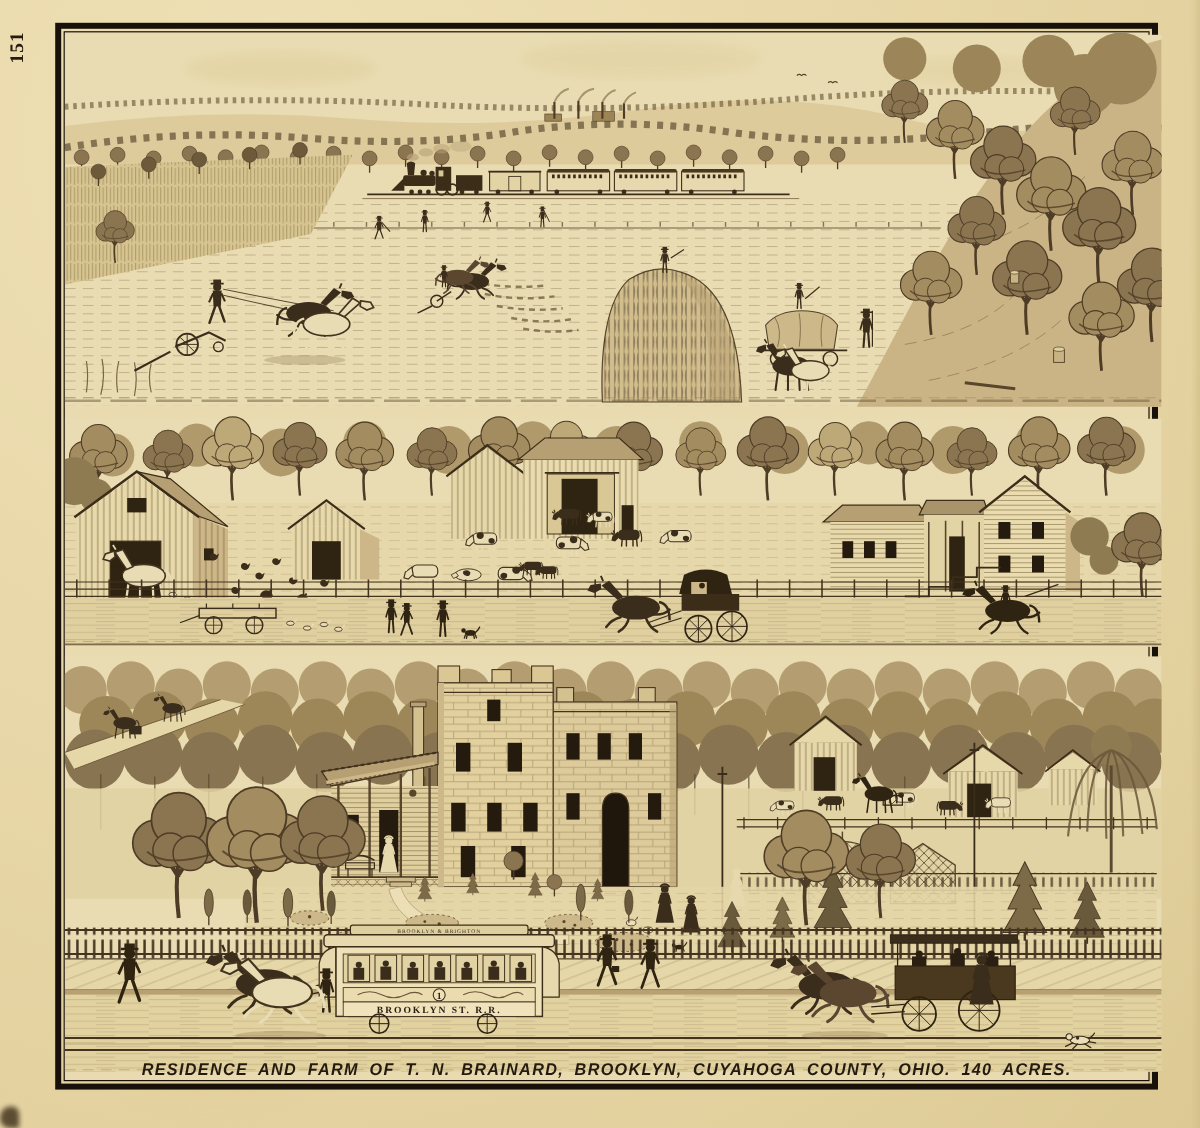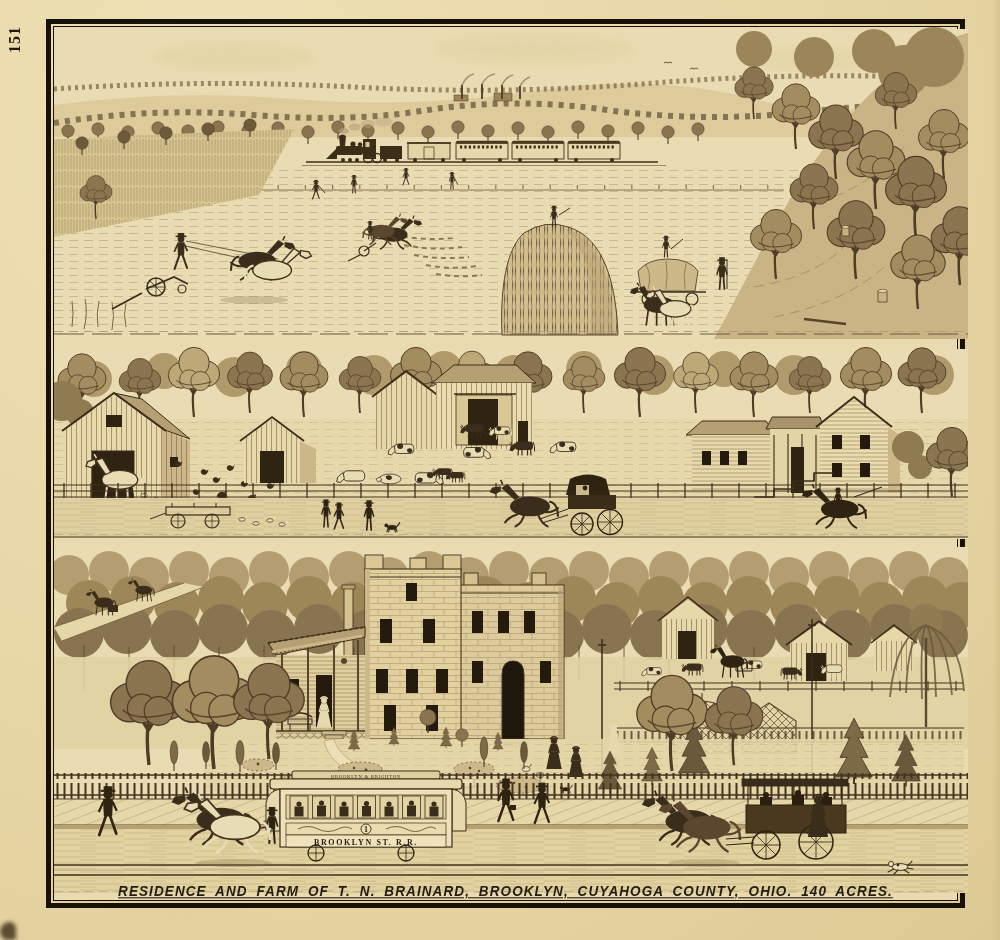--- a/index.html
+++ b/index.html
@@ -13,21 +13,21 @@
   .edge-right{position:absolute;right:0;top:0;width:8px;height:100%;background:linear-gradient(to left,#cdb983,transparent);opacity:.55;}
   .smudge{position:absolute;left:0;bottom:0;width:16px;height:18px;background:#3a2c18;border-radius:60% 40% 10% 50%;filter:blur(2px);opacity:.8;}
   .page-number{position:absolute;left:6px;top:26px;writing-mode:vertical-rl;transform:rotate(180deg);
     font:bold 16px "Liberation Serif",serif;color:#241b0e;letter-spacing:1px;}
   .frame-outer{position:absolute;left:46px;top:19px;width:919px;height:889px;
     border:5px solid #17110a;box-sizing:border-box;}
   .frame-inner{position:absolute;inset:2px;border:1.6px solid #17110a;box-sizing:border-box;background:#e9dbaf;}
   .art{position:absolute;left:0;top:0;}
   .caption{position:absolute;left:0;bottom:1px;width:100%;text-align:center;
     font:bold italic 13.5px "Liberation Sans",sans-serif;letter-spacing:1.1px;word-spacing:4px;
-    color:#241b10;transform:scaleY(1.05);text-decoration:underline;}
+    color:#241b10;transform:scaleY(1.05);}
   svg text{font-family:"Liberation Serif",serif;}
 </style>
 </head>
 <body>
 
 <div class="page">
   <div class="stain s1"></div>
   <div class="stain s2"></div>
   <div class="stain s3"></div>
   <div class="edge-right"></div>

